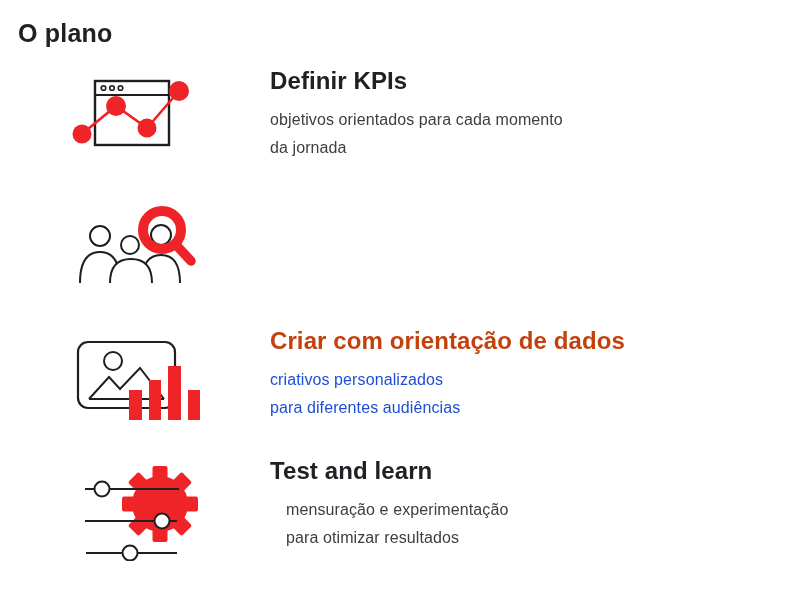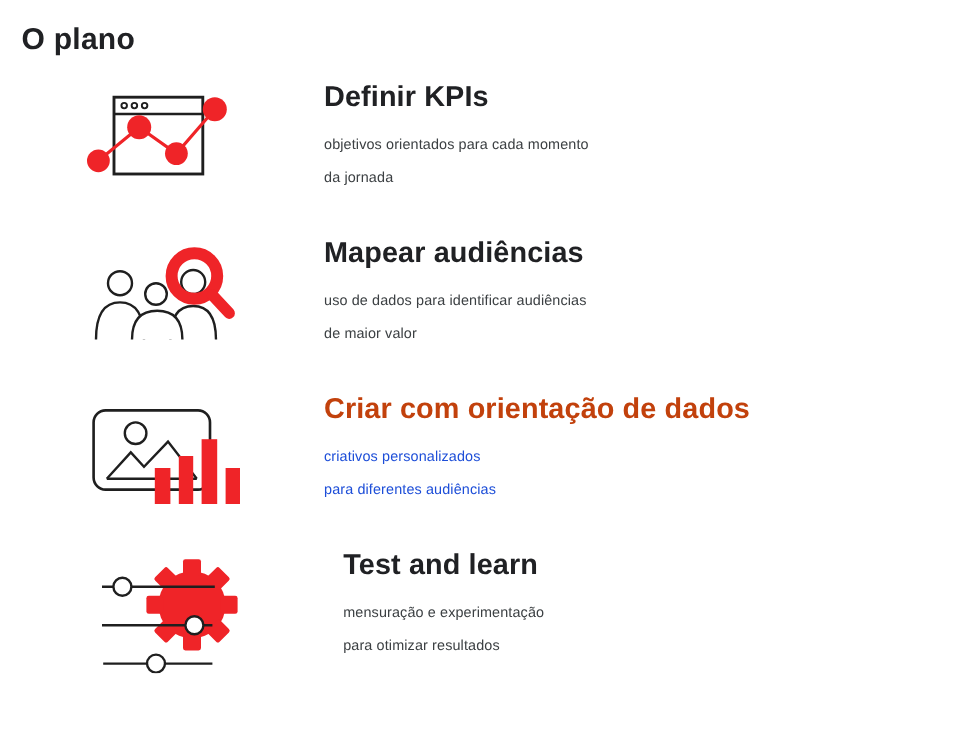--- a/index.html
+++ b/index.html
@@ -48,21 +48,21 @@
   }
   .item-heading {
     font-size: 24px;
     font-weight: 700;
     color: #202124;
     margin: 0 0 12px 0;
     line-height: 26px;
     letter-spacing: 0.1px;
   }
   .item-body {
-    font-size: 12px;
+    font-size: 16px;
     font-weight: 400;
     color: #3c4043;
     line-height: 28px;
     white-space: pre-line;
     letter-spacing: 0.1px;
   }
   .icon-svg { display: block; color: #1f1f1f; }
 </style>
 </head>
 <body>
@@ -105,25 +105,20 @@
           <circle cx="99" cy="39" r="10" fill="#ffffff" stroke="currentColor" stroke-width="2"></circle>
           <path d="M80,87 Q80,59 99,59 Q118,59 118,87" fill="#ffffff" stroke="currentColor" stroke-width="2"></path>
 
           <circle cx="68" cy="49" r="9" fill="#ffffff" stroke="currentColor" stroke-width="2"></circle>
           <path d="M48,87 Q48,63 69,63 Q90,63 90,87" fill="#ffffff" stroke="currentColor" stroke-width="2"></path>
 
           <circle cx="100" cy="34" r="19" fill="none" stroke="var(--accent)" stroke-width="10"></circle>
           <line x1="115" y1="50" x2="129" y2="65" stroke="var(--accent)" stroke-width="9.5" stroke-linecap="round"></line>
         </svg>
       </div>
-      <div class="text-cell">
-        <h2 class="item-heading" style="color: rgb(32, 33, 36);">Mapear audiências</h2>
-        <div class="item-body" style="color: rgb(60, 64, 67);">uso de dados para identificar audiências
-de maior valor</div>
-      </div>
     </div>
 
     <div class="row">
       <div class="icon-cell">
         <svg class="icon-svg" width="140" height="95" viewBox="0 0 140 95" xmlns="http://www.w3.org/2000/svg" style="color: rgb(31, 31, 31);">
           <rect x="16" y="16" width="97" height="66" rx="10" fill="#ffffff" stroke="currentColor" stroke-width="2.2"></rect>
           <circle cx="51" cy="35" r="9" fill="none" stroke="currentColor" stroke-width="2"></circle>
           <polyline points="27,73 47,51 58,63 78,42 102,73" fill="none" stroke="currentColor" stroke-width="2"></polyline>
           <line x1="27" y1="73" x2="102" y2="73" stroke="currentColor" stroke-width="2"></line>
           <rect x="67" y="64" width="13" height="30" fill="var(--accent)"></rect>
@@ -159,20 +154,20 @@
 
           <line x1="23" y1="33" x2="117" y2="33" stroke="currentColor" stroke-width="2"></line>
           <circle cx="40" cy="33" r="7.5" fill="#ffffff" stroke="currentColor" stroke-width="2"></circle>
           <line x1="23" y1="65" x2="115" y2="65" stroke="currentColor" stroke-width="2"></line>
           <circle cx="100" cy="65" r="7.5" fill="#ffffff" stroke="currentColor" stroke-width="2"></circle>
           <line x1="24" y1="97" x2="115" y2="97" stroke="currentColor" stroke-width="2"></line>
           <circle cx="68" cy="97" r="7.5" fill="#ffffff" stroke="currentColor" stroke-width="2"></circle>
         </svg>
       </div>
       <div class="text-cell">
-        <h2 class="item-heading" style="color: rgb(32, 33, 36); margin-left: 16px;">Test and learn</h2>
+        <h2 class="item-heading" style="color: rgb(32, 33, 36);">Test and learn</h2>
         <div class="item-body" style="color: rgb(60, 64, 67); margin-left: 16px;">mensuração e experimentação
 para otimizar resultados</div>
       </div>
     </div>
 
   </div>
 </div>
 
 </body></html>

